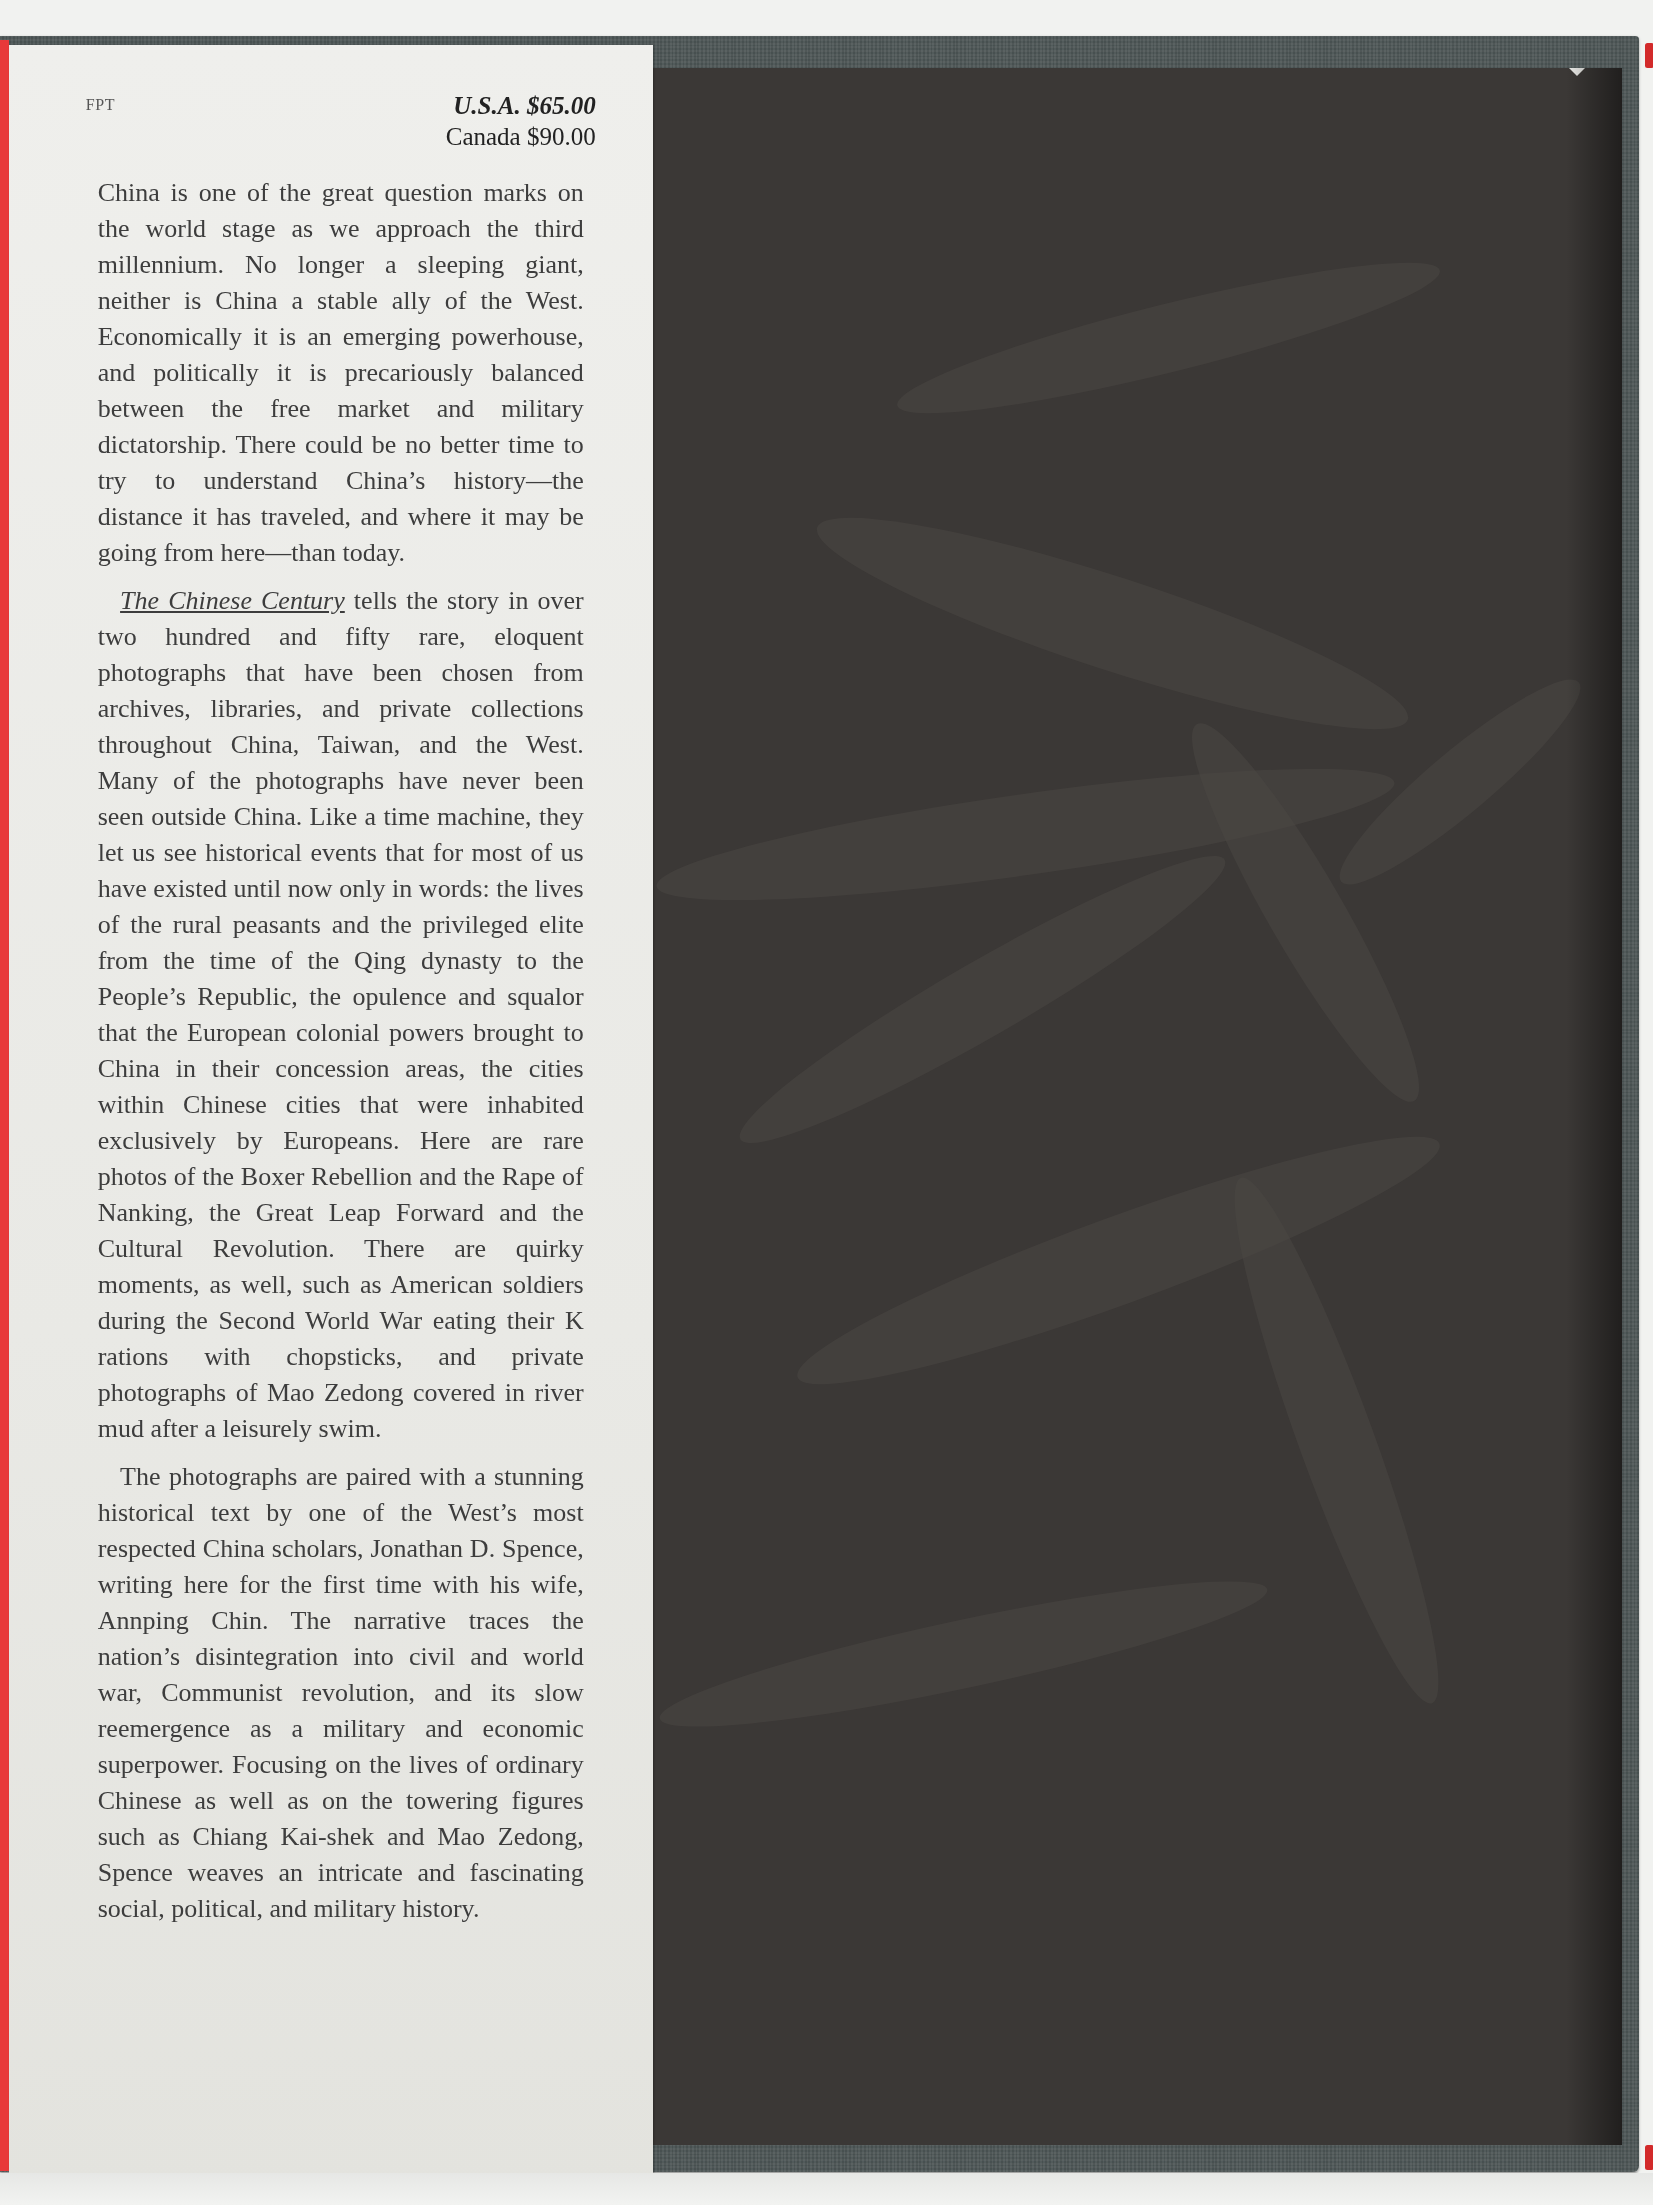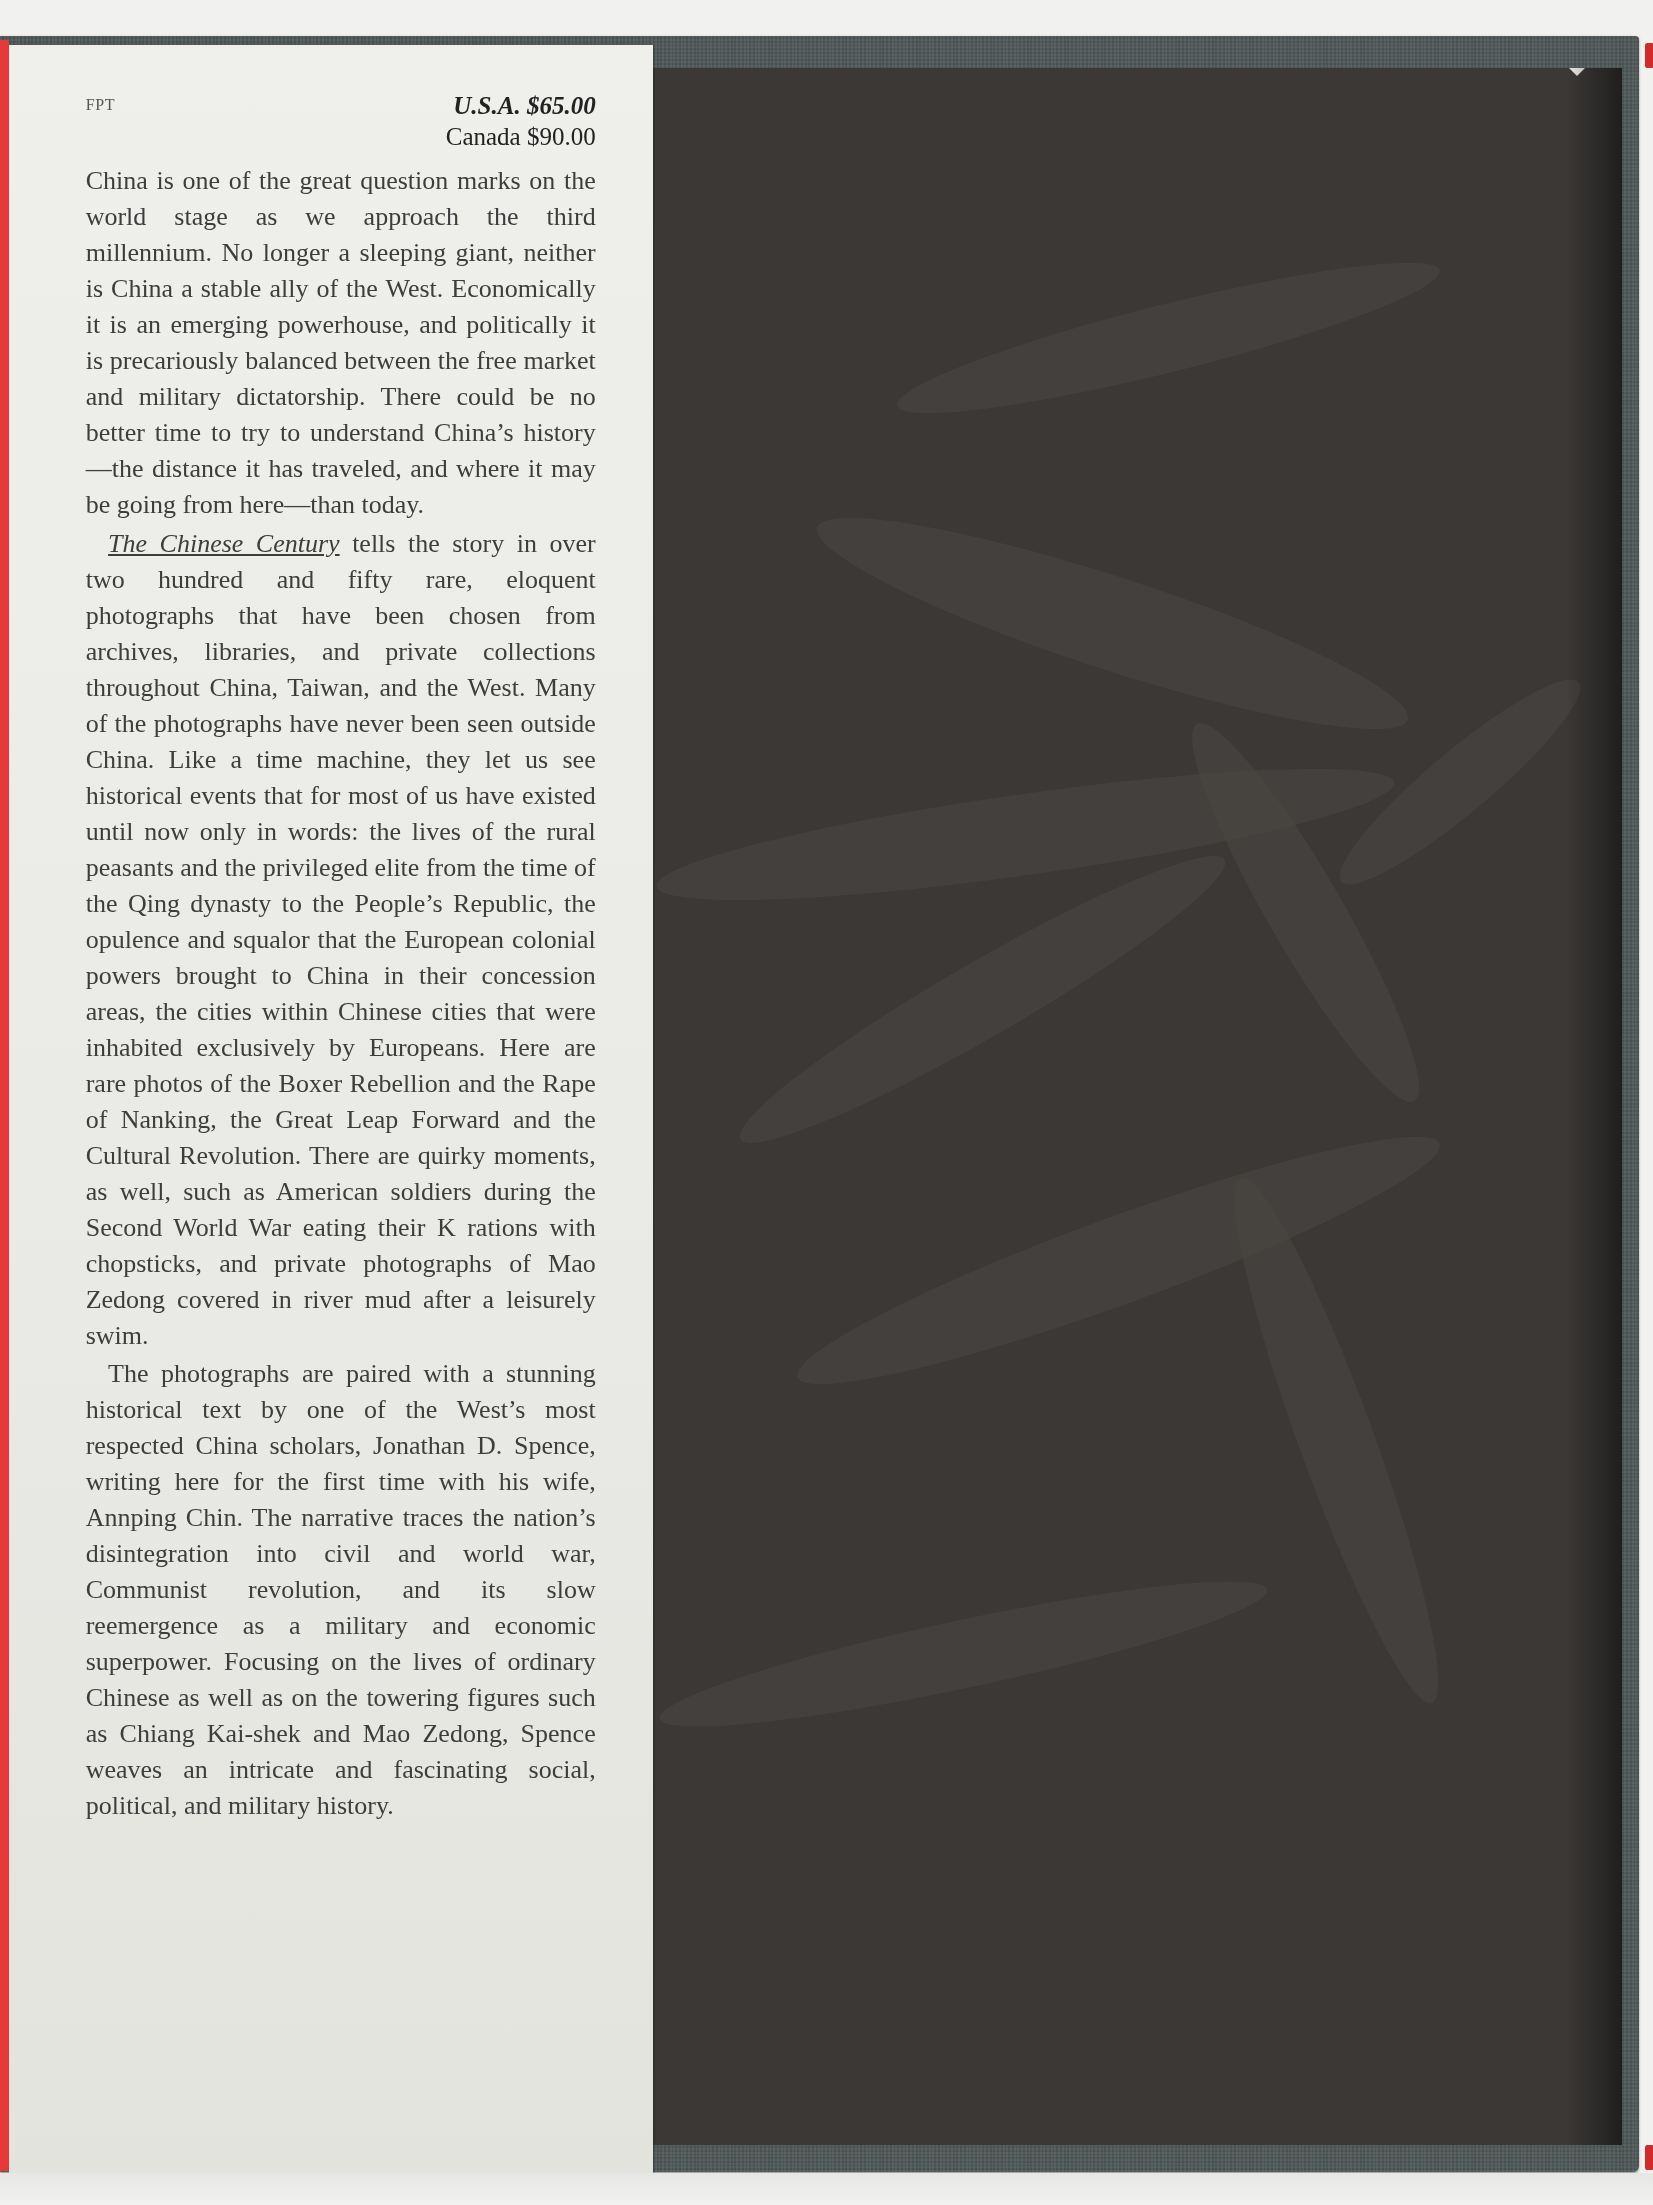--- a/index.html
+++ b/index.html
@@ -68,21 +68,21 @@
     font-family: "Liberation Serif", serif; color: #222;
   }
   .price-usa { font-size: 25px; font-weight: bold; line-height: 31px; font-style: italic; }
   .price-can { font-size: 25px; line-height: 31px; text-align: right; }
   .blurb {
     position: absolute; left: 0; top: 118px; width: 510px;
     font-family: "Liberation Serif", serif;
     font-size: 26px; line-height: 36px; color: #3d3d3d;
     text-align: justify; hyphens: manual;
   }
-  .blurb p { margin: 0; text-indent: 0; }
+  .blurb p { margin: 12px; text-indent: 0; }
   .blurb p + p { text-indent: 22.4px; margin-top: 2.5px; }
   .blurb .title { font-style: italic; text-decoration: underline; }
   
   .table-surface {
     position: absolute; left: 0; top: 2173px; width: 1654px; height: 32px;
     background: linear-gradient(180deg, #e6e7e5, #f2f3f1);
   }
 </style>
 </head>
 <body>

